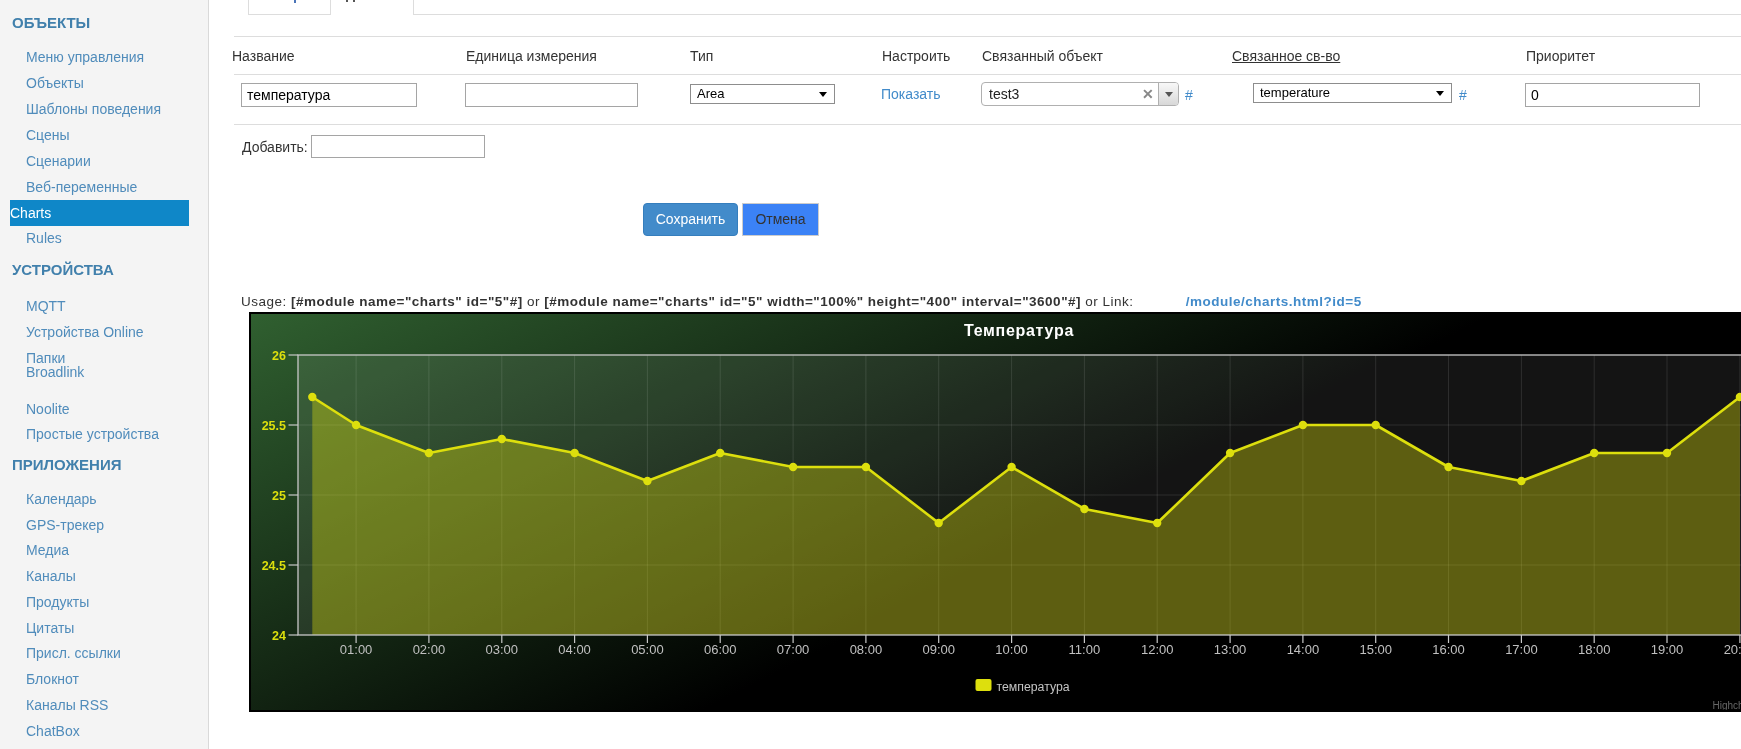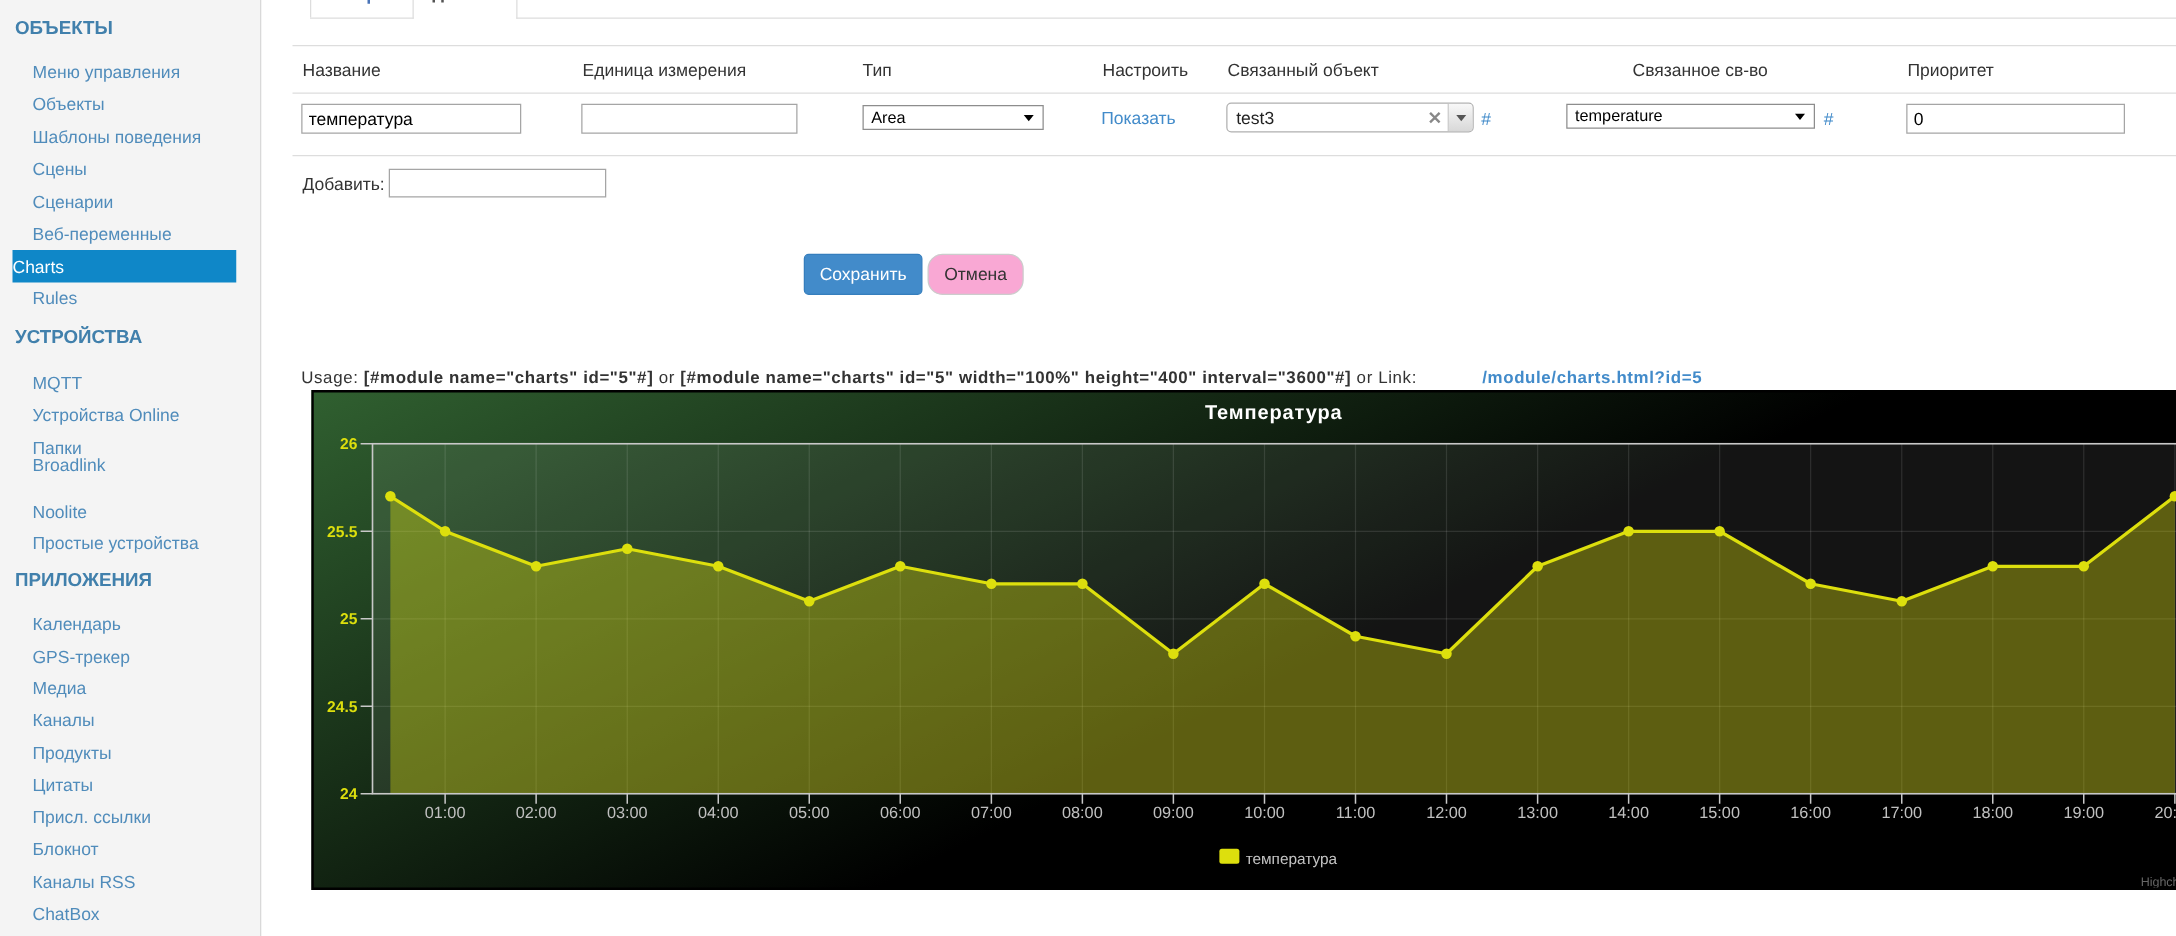--- a/index.html
+++ b/index.html
@@ -59,26 +59,26 @@
 <div class="vline" style="left:330px; top:0; height:15px;"></div>
 <div class="vline" style="left:413px; top:0; height:15px;"></div>
 <div class="abs" style="left:293.5px; top:0; width:2px; height:3px; background:#4a74b8;"></div>
 <div class="abs" style="left:345.5px; top:0; width:2px; height:2px; background:#555;"></div>
 <div class="abs" style="left:353px; top:0; width:2px; height:2px; background:#555;"></div>
 
 <div class="hline" style="left:234px; top:36px; width:1507px;"></div>
 <div class="hline" style="left:234px; top:74px; width:1507px;"></div>
 <div class="hline" style="left:234px; top:124px; width:1507px;"></div>
 
-<div class="hdrlab" style="left:242px;">Название</div>
+<div class="hdrlab" style="left:232px;">Название</div>
 <div class="hdrlab" style="left:466px;">Единица измерения</div>
 <div class="hdrlab" style="left:690px;">Тип</div>
 <div class="hdrlab" style="left:882px;">Настроить</div>
 <div class="hdrlab" style="left:982px;">Связанный объект</div>
-<div class="hdrlab" style="left:1306px;">Связанное св-во</div>
+<div class="hdrlab" style="left:1232px;text-decoration:underline;">Связанное св-во</div>
 <div class="hdrlab" style="left:1526px;">Приоритет</div>
 
 <div class="tinput" style="left:241px; width:176px;">температура</div>
 <div class="tinput" style="left:465px; width:173px;"></div>
 <div class="tsel" style="left:690px; width:145px;">Area<span class="arr"></span></div>
 <div class="abs blue" style="left:881px; top:86px; font-size:14px;">Показать</div>
 
 <div class="abs" style="left:981px; top:82px; width:198px; height:24px; border:1px solid #b0b0b0; border-radius:4px; background:#fff;padding-left:12px;">
   <span class="abs" style="left:7px; top:3px; font-size:14px; color:#222;">test3</span>
   <span class="abs" style="left:160px; top:3px; font-size:14px; color:#888; font-weight:bold;">✕</span>
@@ -91,22 +91,22 @@
 <div class="tsel" style="left:1253px; top:83px; width:199px;">temperature<span class="arr"></span></div>
 <div class="abs blue" style="left:1459px; top:87px; font-size:14px;">#</div>
 
 <div class="tinput" style="left:1525px; width:175px;">0</div>
 
 <div class="abs" style="left:242px; top:139px; font-size:14px; color:#333;">Добавить:</div>
 <div class="abs" style="left:311px; top:135px; width:174px; height:23px; border:1px solid #a5a5a5; background:#fff;"></div>
 
 <div class="abs" style="left:643px; top:203px; width:95px; height:33px; background:#428bca; border:1px solid #357ebd;
   border-radius:4px; color:#fff; font-size:14px; text-align:center; line-height:31px;">Сохранить</div>
-<div class="abs" style="left:742px; top:203px; width:77px; height:33px; background:#f9a8d4; border:1px solid #ccc;
-  border-radius:12px; color:#333; font-size:14px; text-align:center; line-height:31px;">Отмена</div>
+<div class="abs" style="left:742px; top:203px; width:77px; height:33px; background:#3b82f6; border:1px solid #ccc;
+  border-radius:0; color:#333; font-size:14px; text-align:center; line-height:31px;">Отмена</div>
 
 <div class="abs" style="left:241px; top:294px; font-size:13.5px; letter-spacing:0.5px; color:#333; white-space:nowrap;">Usage: <b>[#module name="charts" id="5"#]</b> or <b>[#module name="charts" id="5" width="100%" height="400" interval="3600"#]</b> or Link: <a class="blue" style="font-weight:bold;margin-left:48px;">/module/charts.html?id=5</a></div>
 
 <div class="abs" style="left:248.5px; top:312px; width:1543px; height:400px;">
 <svg id="chart" width="1543" height="400" viewBox="0 0 1543 400">
 <defs>
 <linearGradient id="bg" x1="0" y1="0" x2="250" y2="500" gradientUnits="userSpaceOnUse">
 <stop offset="0" stop-color="rgb(48,96,48)"></stop>
           <stop offset="1" stop-color="rgb(0,0,0)"></stop>
 </linearGradient>

